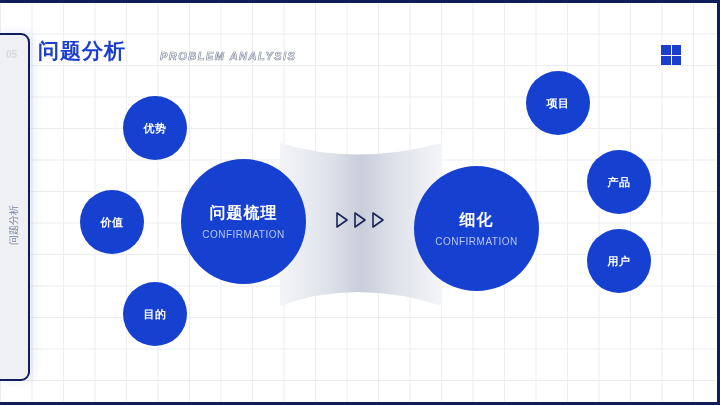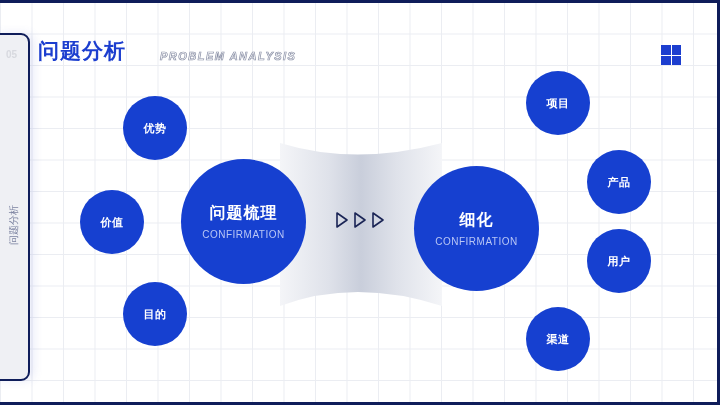--- a/index.html
+++ b/index.html
@@ -144,17 +144,14 @@
 
   <div class="circle small" style="left:526px; top:68px;text-align:center;">
     <span class="cn">项目</span>
   </div>
   <div class="circle small" style="left:587px; top:226px;">
     <span class="cn">用户</span>
   </div>
   <div class="circle small" style="left:587px; top:147px;">
     <span class="cn">产品</span>
   </div>
-  <div class="circle small" style="left:526px; top:304px;">
-    <span class="cn">渠道</span>
-  </div>
 
 </div>
 
 </body></html>

